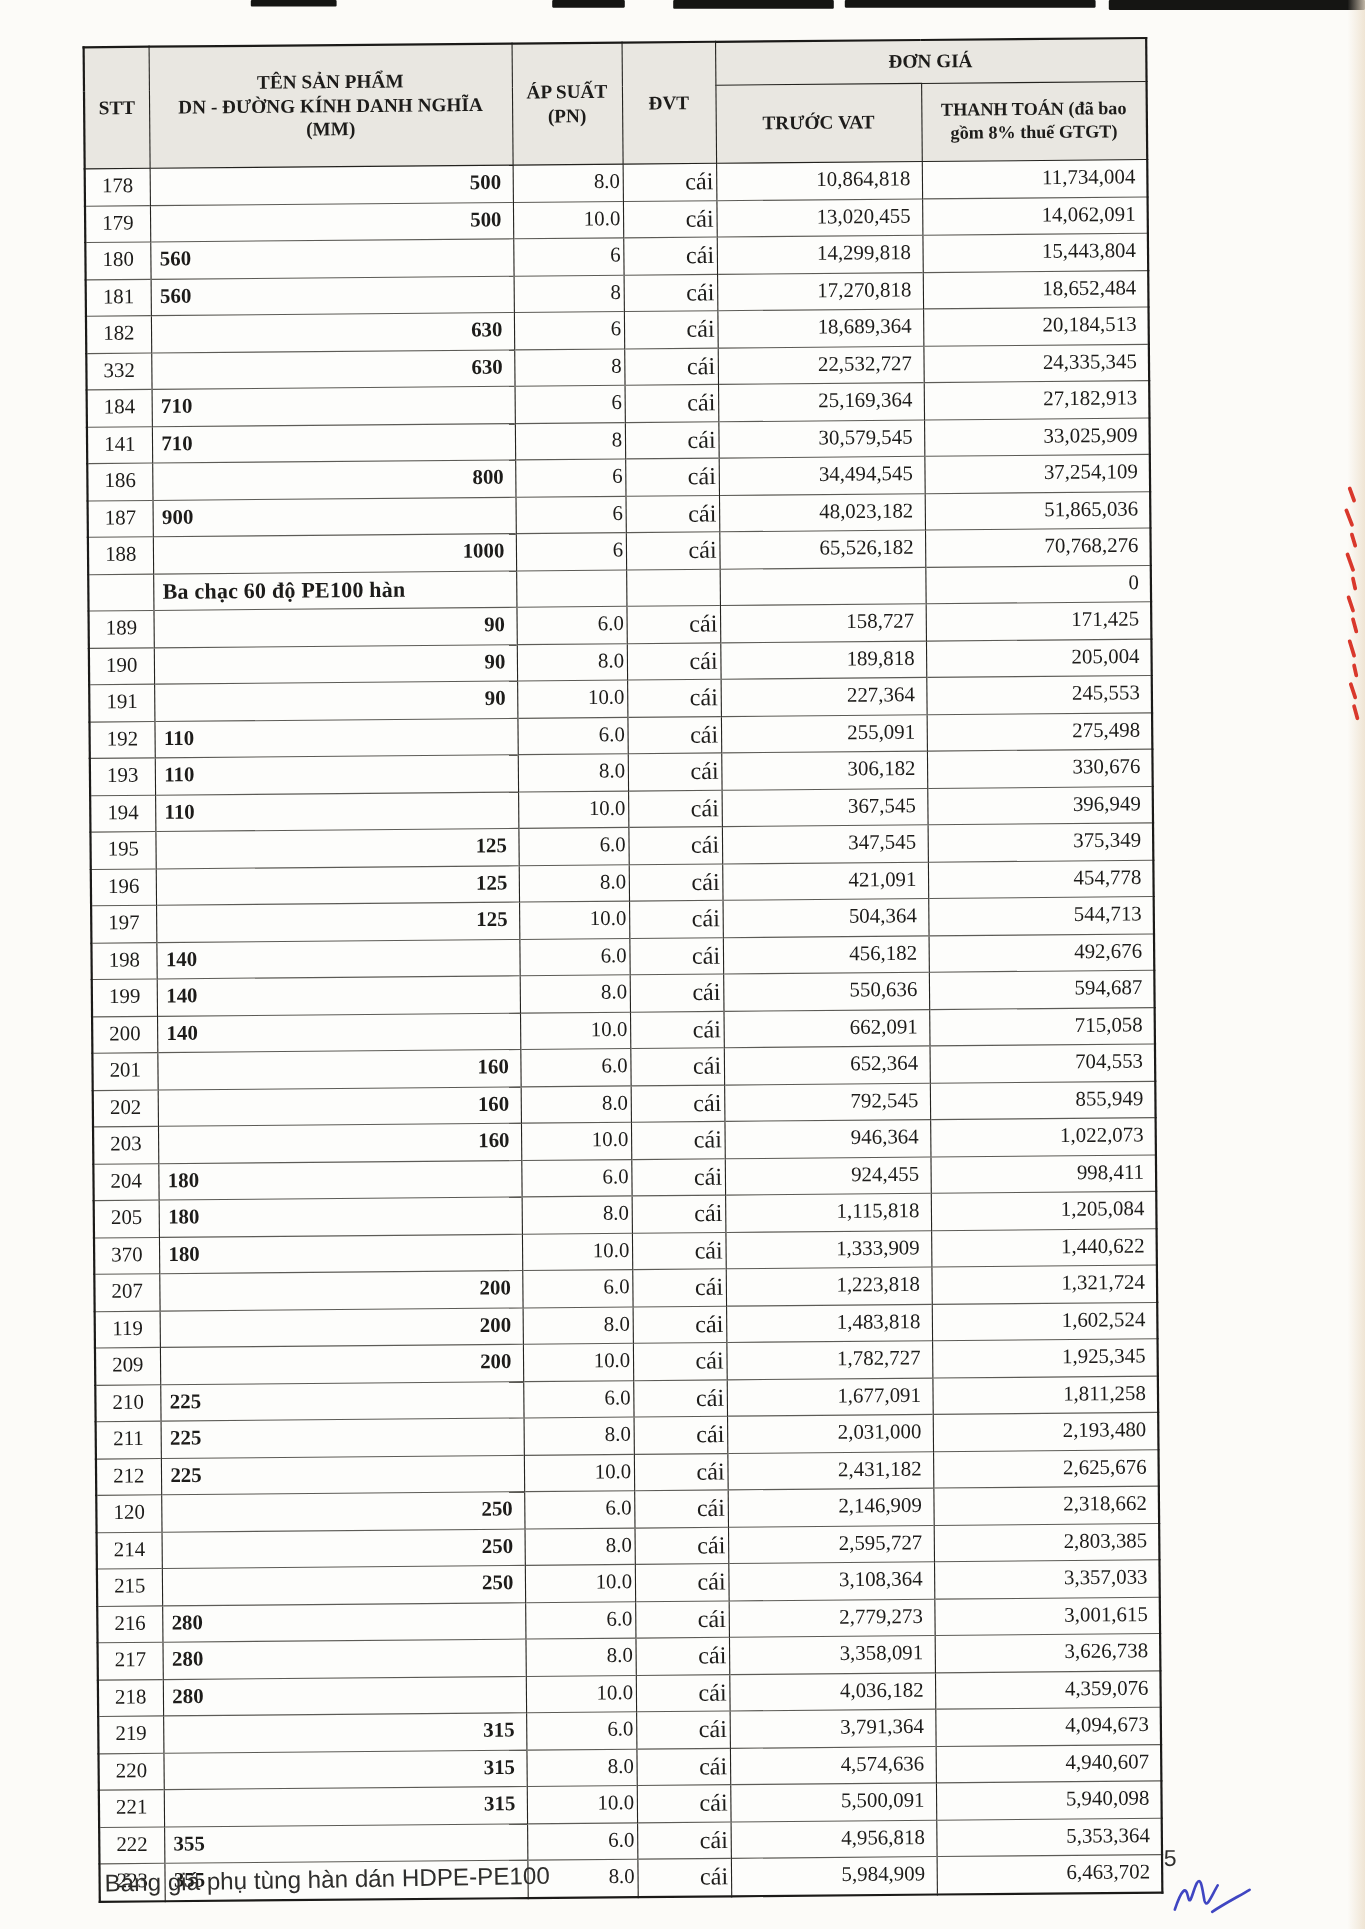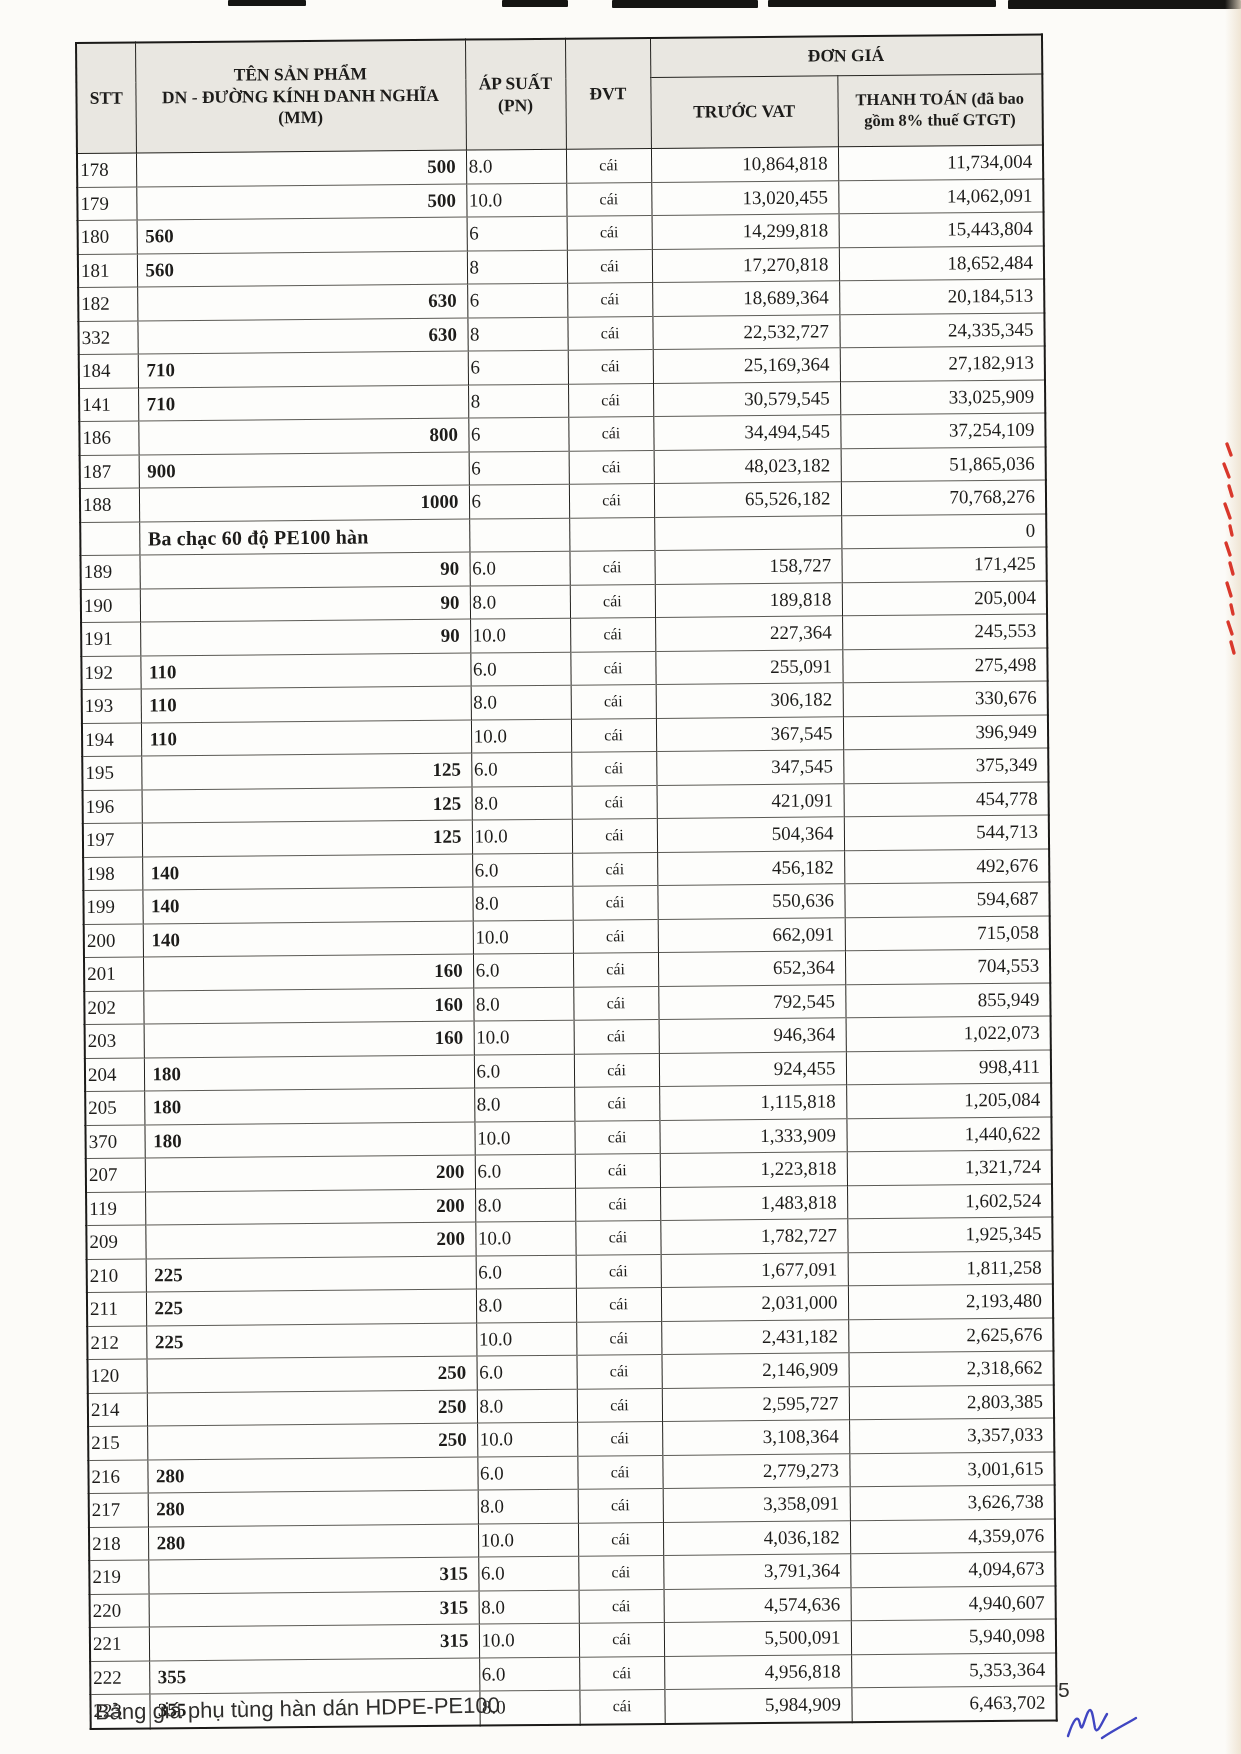--- a/index.html
+++ b/index.html
@@ -38,27 +38,27 @@
   .hdr-sub{font-size:16.5px;}
   tbody td{
     height:32.5px;padding:0 2px;
     border-top:1px solid #5c5b56;
     border-left:1.7px solid #24231f;
     border-right:1.7px solid #24231f;
     font-size:19px;line-height:32px;
     white-space:nowrap;overflow:hidden;
     background:#fdfdfb;
   }
-  td.col-stt{}
+  td.col-stt{text-align:center;}
   td.col-product{font-weight:bold;}
   td.dn-right{text-align:right;padding-right:10px;}
   td.dn-left{text-align:left;padding-left:8px;}
   td.section-label{font-size:20px;padding-left:8px;letter-spacing:.2px;}
-  td.col-pn{text-align:left;}
-  td.col-unit{text-align:center;font-size:16px;}
+  td.col-pn{text-align:right;}
+  td.col-unit{text-align:right;font-size:22px;}
   td.col-prevat,td.col-withvat{text-align:right;padding-right:10px;}
   
   .footer-caption{
     position:absolute;left:95px;top:1696px;
     font-family:"Liberation Sans", sans-serif;
     font-size:22px;color:#2f2e2c;transform:rotate(-1deg);
   }
   .page-number{
     position:absolute;left:1058px;top:1678px;
     font-family:"Liberation Sans", sans-serif;

